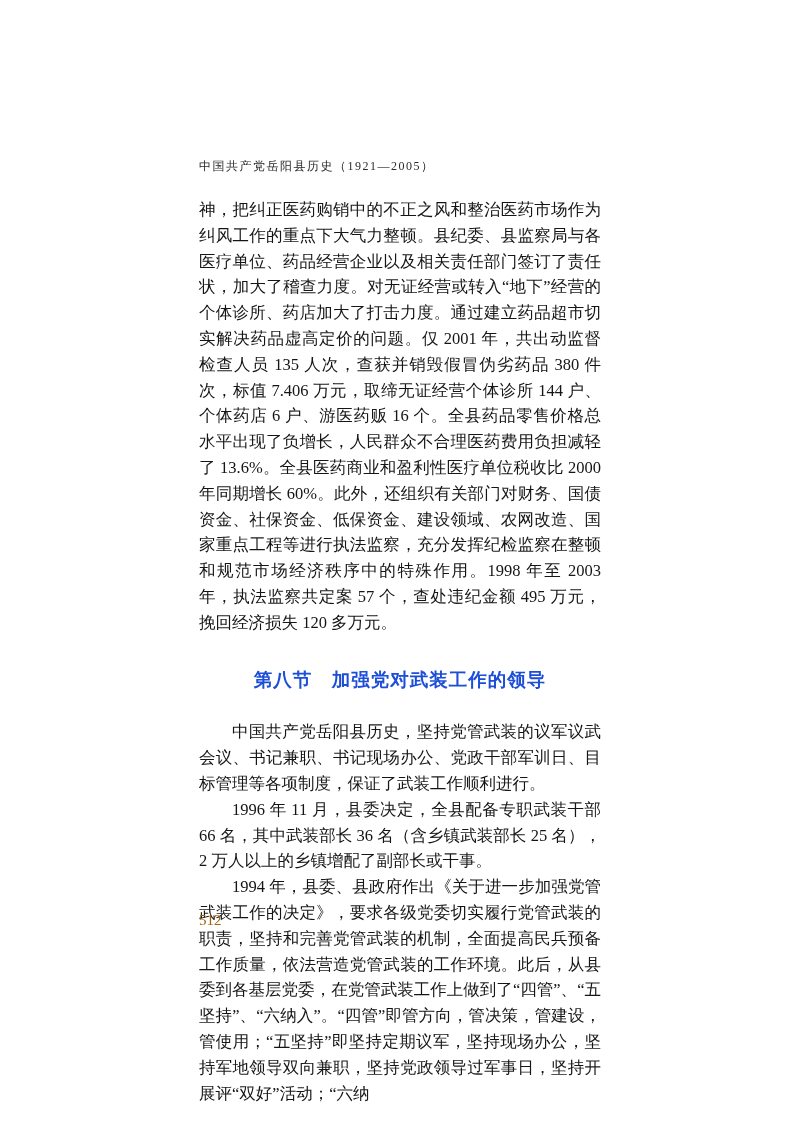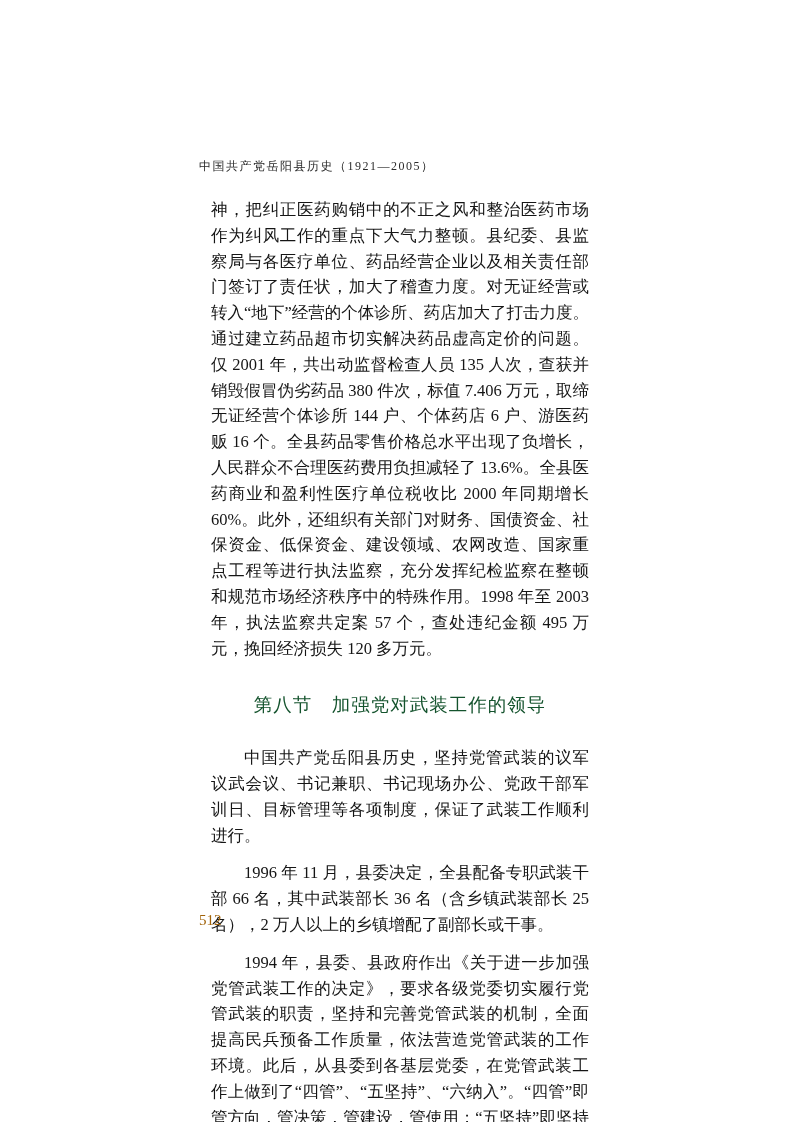--- a/index.html
+++ b/index.html
@@ -24,34 +24,34 @@
     letter-spacing: 1.5px;
     color: #2a2a2a;
     margin-bottom: 22px;
   }
   .body-text {
     font-size: 16.5px;
     line-height: 25.8px;
     text-align: justify;
   }
   .body-text p {
-    margin: 12px;
+    margin: 0;
     text-indent: 2em;
   }
   .body-text p.no-indent {
     text-indent: 0;
   }
   .section-heading {
     font-family: "Liberation Sans", "DejaVu Sans", sans-serif;
     font-size: 18.5px;
-    font-weight: normal;
+    font-weight: bold;
     text-align: center;
     letter-spacing: 1px;
     margin: 31px 0 27px 0;
-    color: #14532d;
+    color: #1d4ed8;
   }
   .page-number {
     position: absolute;
     left: 152px;
     top: 912px;
     font-size: 15px;
     color: #a16207;
   }
 </style>
 </head>

